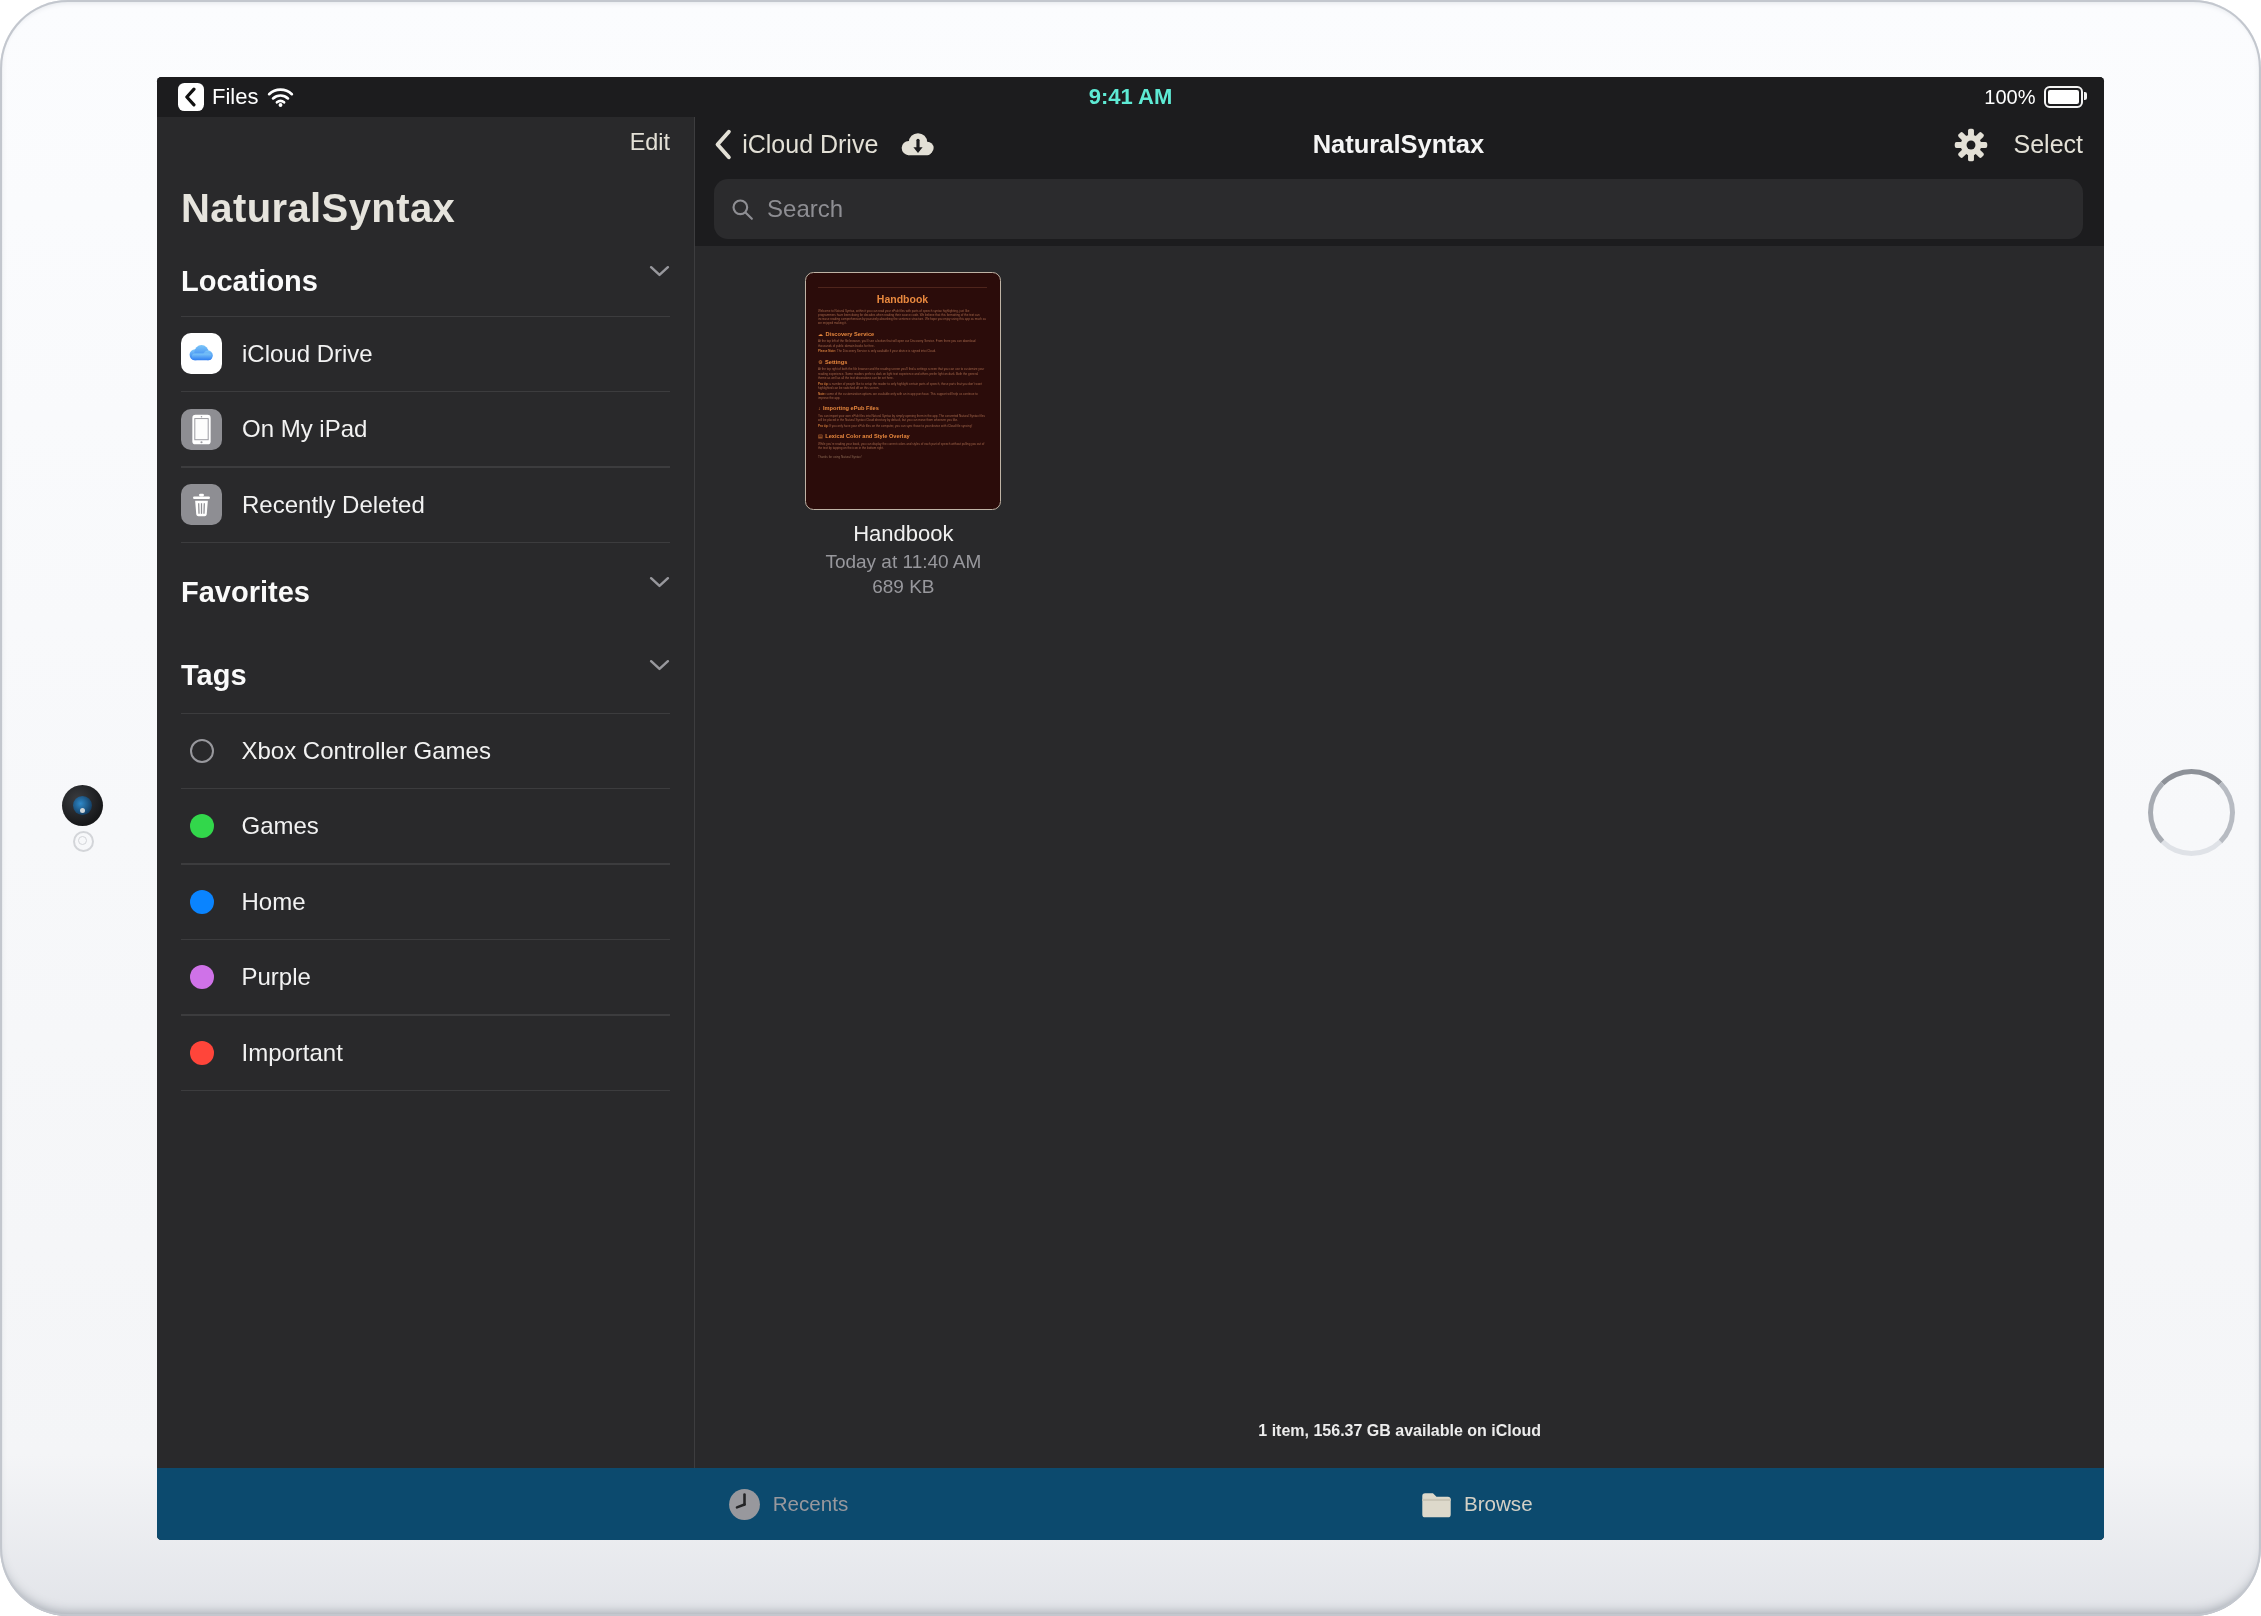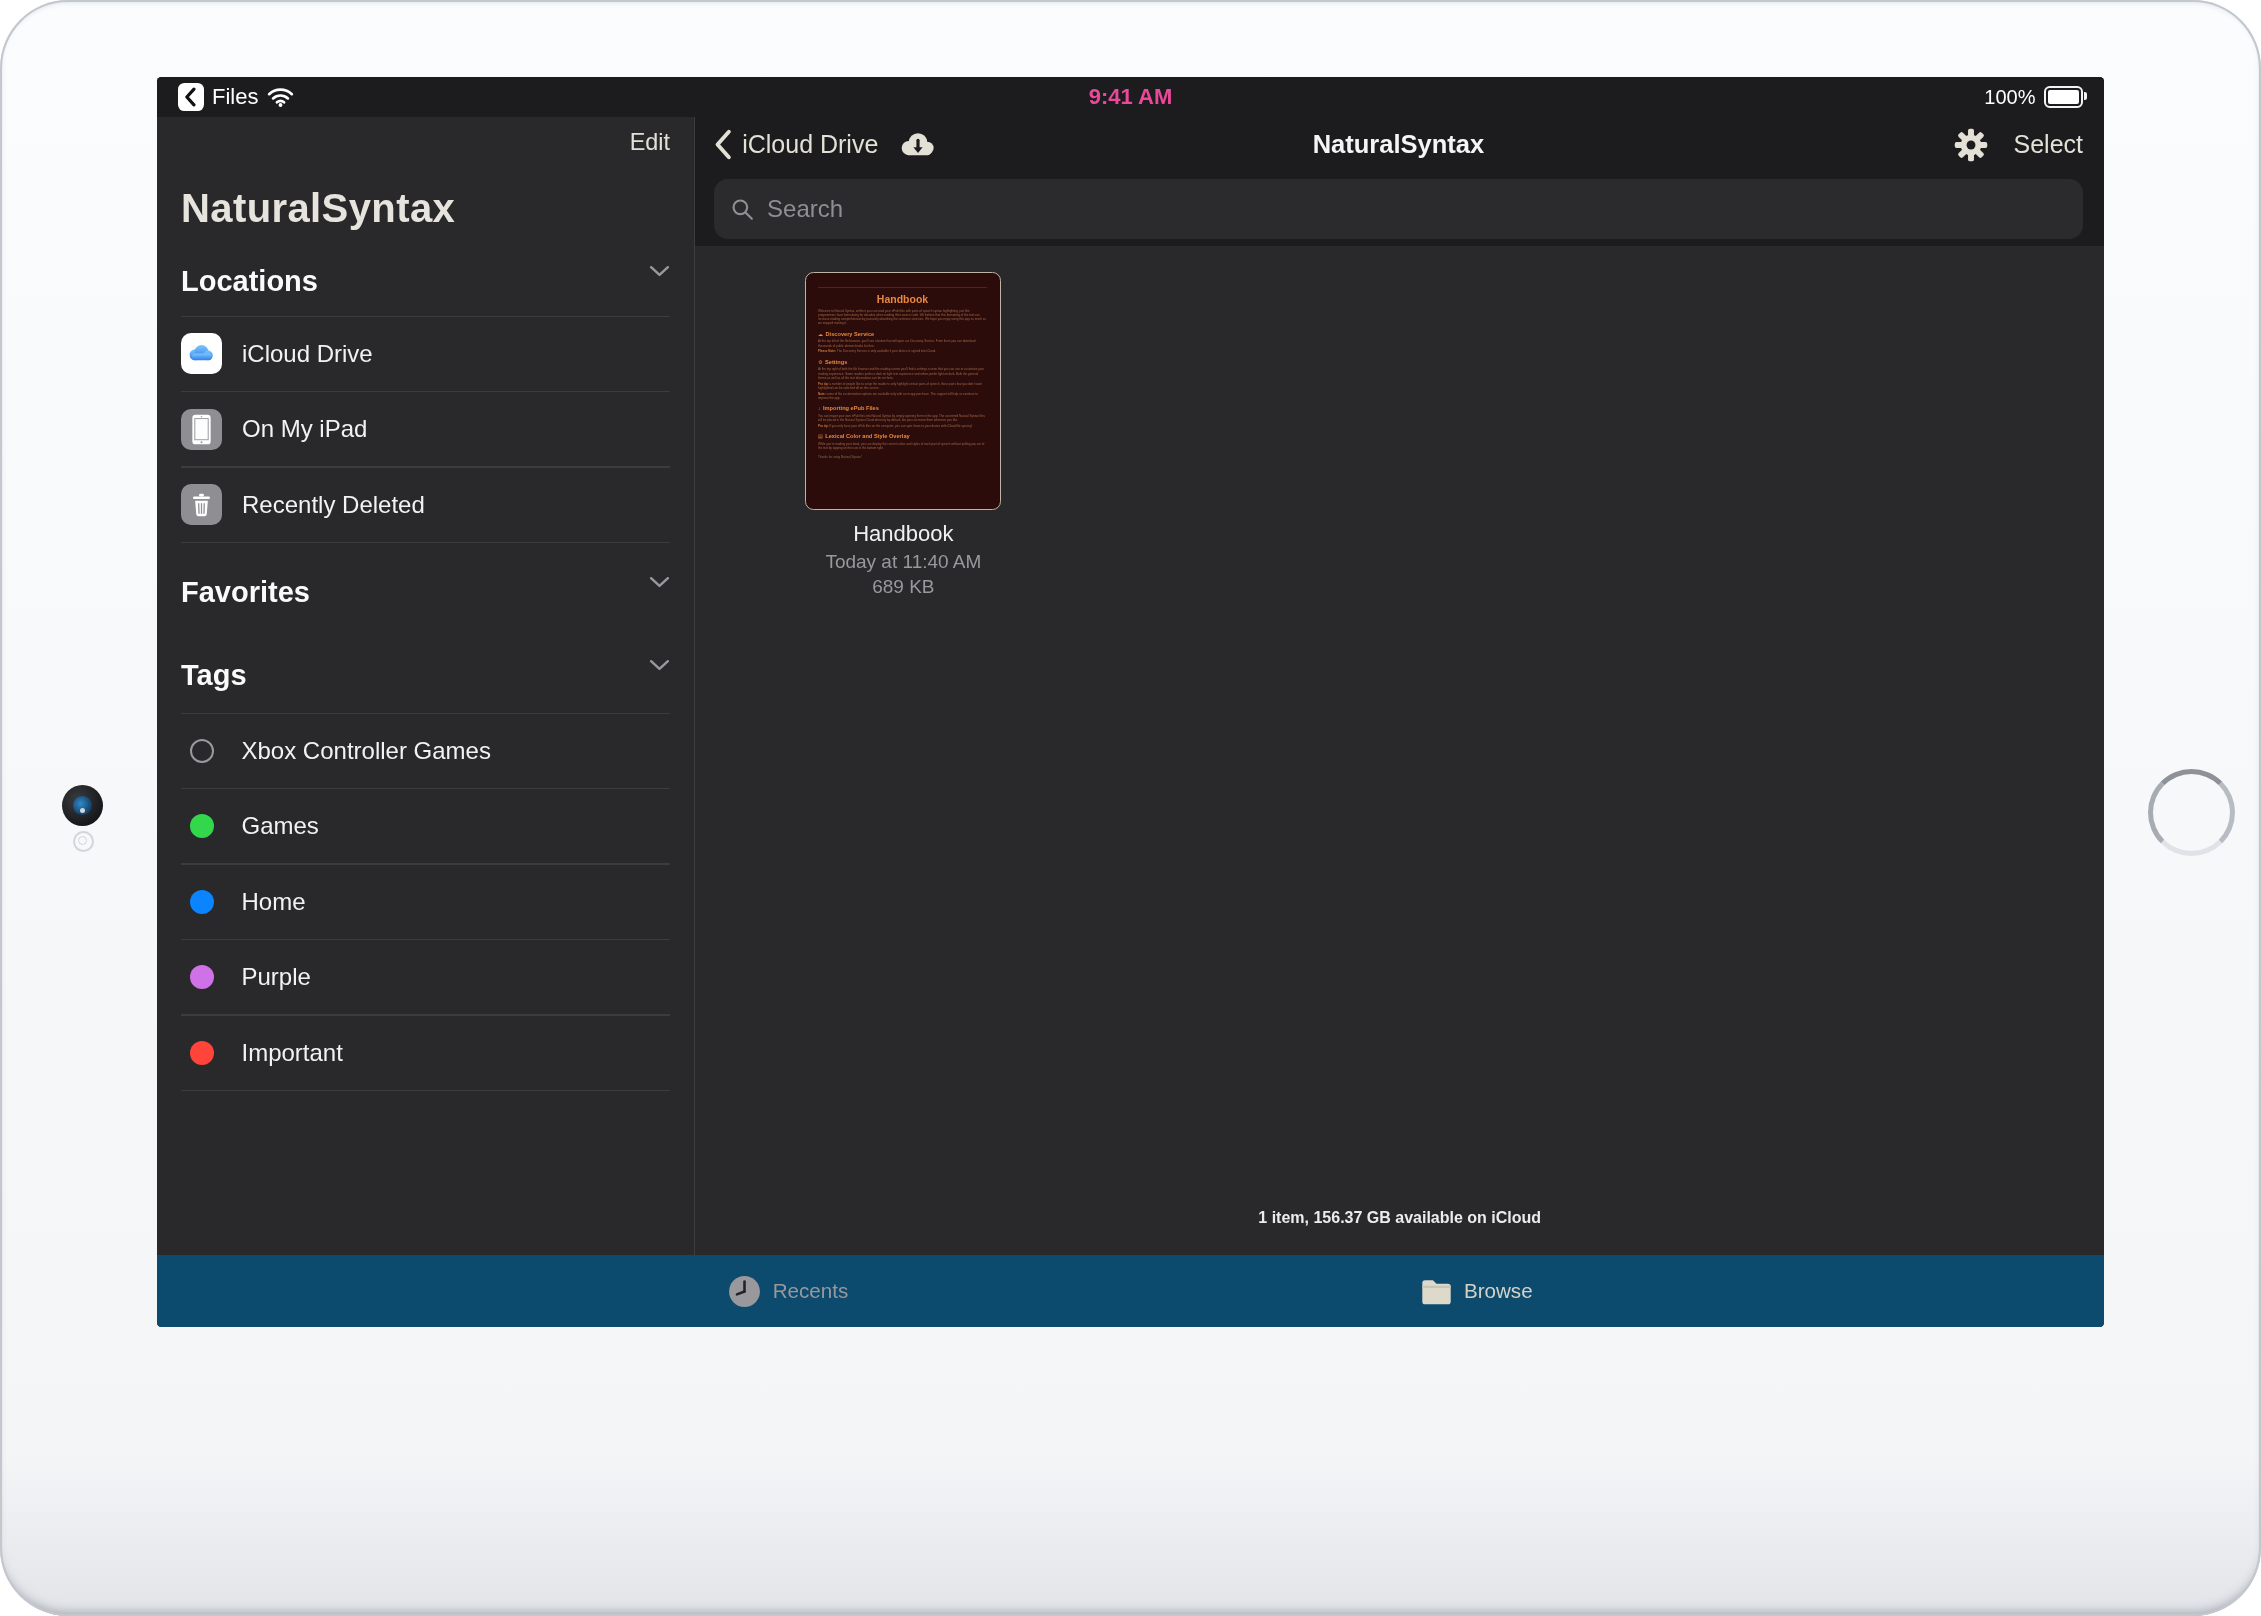--- a/index.html
+++ b/index.html
@@ -14,29 +14,29 @@
   .camera .lens{position:absolute;left:11.3px;top:10.6px;width:19px;height:19px;border-radius:50%;
     background:radial-gradient(circle at 40% 40%,#2f89c9,#123a5e 75%);}
   .camera .glint{position:absolute;left:18.4px;top:23px;width:5px;height:5px;border-radius:50%;background:#cfd6da;}
   .mic-dot{position:absolute;left:73px;top:831px;width:17px;height:17px;border-radius:50%;
     border:2.1px solid #d3d5d9;background:transparent;}
   .mic-dot::after{content:"";position:absolute;left:2.8px;top:2.8px;width:7px;height:7px;border-radius:50%;border:1.4px solid #d3d5d9;}
   .home-btn{position:absolute;left:2148px;top:769px;width:77px;height:77px;border-radius:50%;
     border:5.7px solid #b7bbc2;background:transparent;
     border-top-color:#8d9198;border-left-color:#a7abb2;border-bottom-color:#dfe2e7;}
   
-  .screen{position:absolute;left:157px;top:77px;width:1947px;height:1250px;background:#29292b;
+  .screen{position:absolute;left:157px;top:77px;width:1947px;height:1463px;background:#29292b;
     border-radius:4.3px;overflow:hidden;display:flex;flex-direction:column;color:#f2f2f2;}
   
   .statusbar{height:40px;background:#1c1c1e;flex:0 0 auto;display:flex;align-items:center;
     padding:0 21px;position:relative;}
   .sb-left{display:flex;align-items:center;gap:8.5px;}
   .appback-box{width:25.5px;height:28px;background:#ffffff;border-radius:6.4px;display:flex;align-items:center;justify-content:center;}
   .sb-files{font-size:22px;color:#ffffff;}
-  .sb-time{position:absolute;left:50%;transform:translateX(-50%);font-size:22px;font-weight:bold;color:#ec4899;}
+  .sb-time{position:absolute;left:50%;transform:translateX(-50%);font-size:22px;font-weight:bold;color:#5eead4;}
   .sb-right{margin-left:auto;display:flex;align-items:center;gap:8.5px;}
   .sb-batt-label{font-size:20px;color:#ffffff;}
   .battery{position:relative;width:35px;height:18.4px;border:2.1px solid rgba(255,255,255,.95);border-radius:5.7px;}
   .battery::after{content:"";position:absolute;right:-6.4px;top:4.3px;width:3.5px;height:7.8px;background:rgba(255,255,255,.95);
     border-radius:0 2.1px 2.1px 0;}
   .battery .fill{position:absolute;inset:2.1px;background:#ffffff;border-radius:2.1px;}
   
   .body-row{flex:1;display:flex;min-height:0;}
   .sidebar{width:537px;flex:0 0 auto;background:#29292b;padding:0 24px;box-sizing:border-box;overflow:hidden;}
   .vdivider{width:1.4px;background:#3d3d3f;flex:0 0 auto;}

